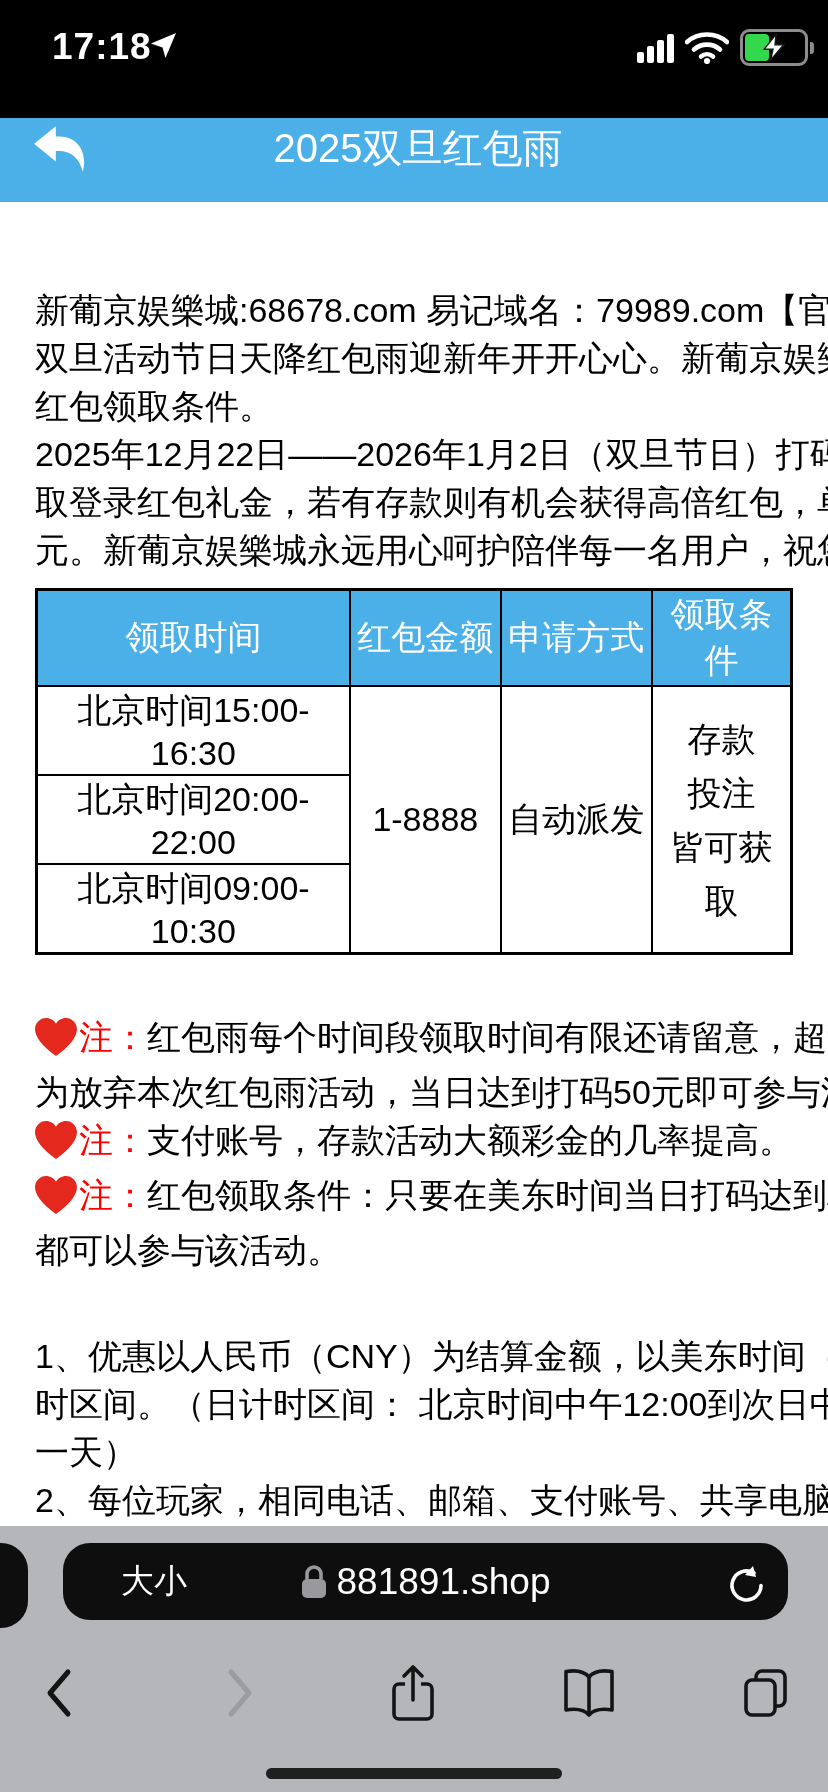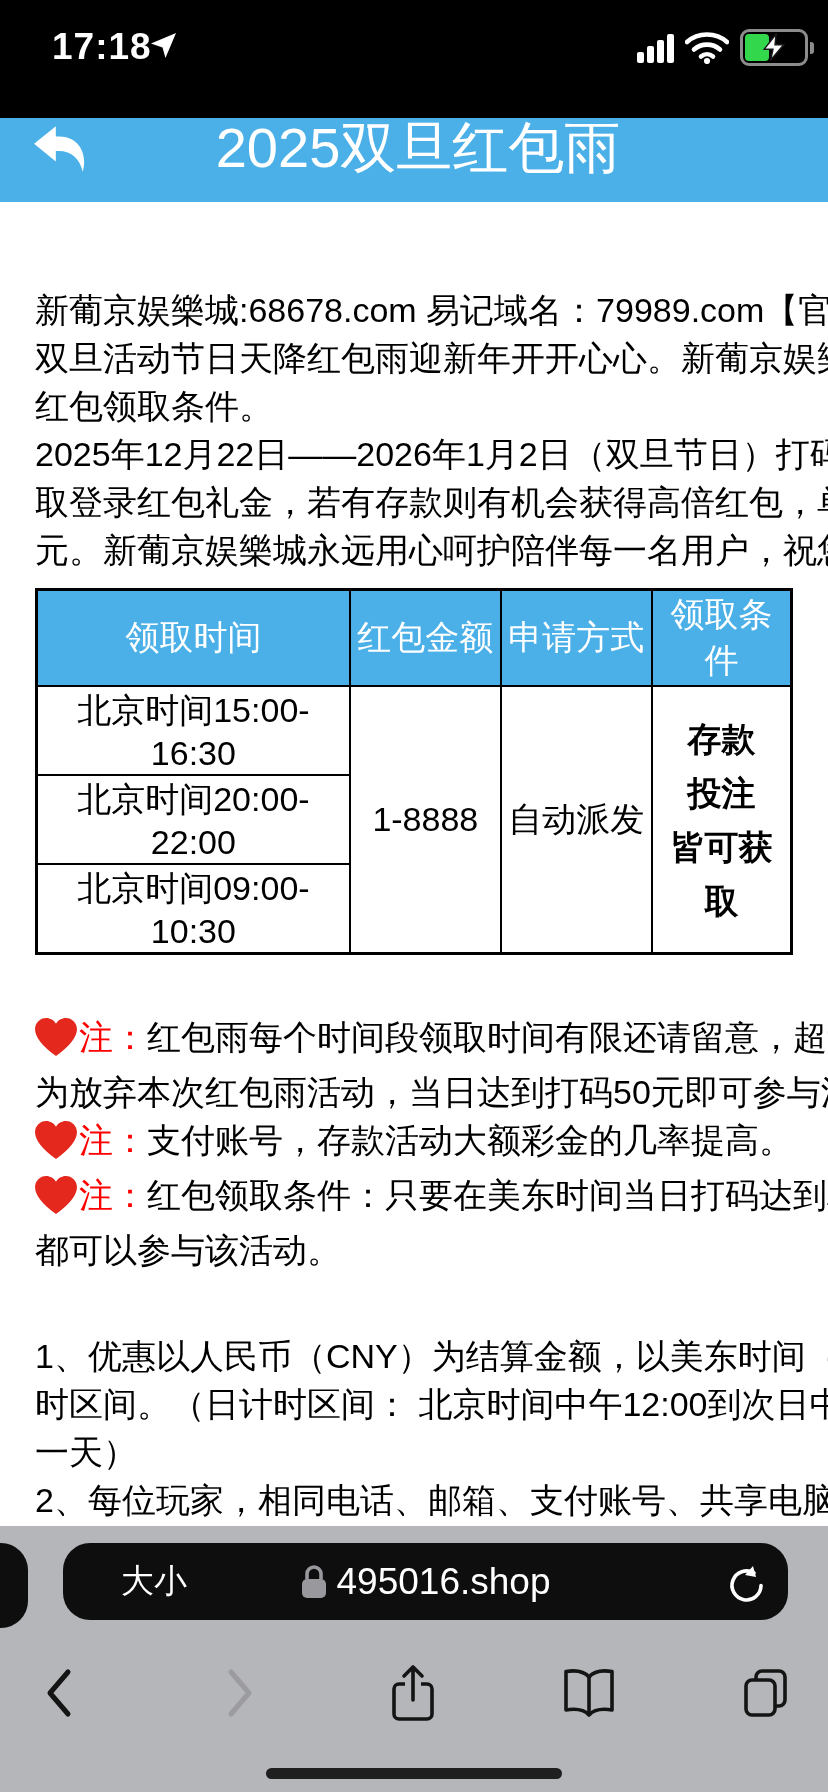--- a/index.html
+++ b/index.html
@@ -17,30 +17,30 @@
   .sig{display:flex;align-items:flex-end;gap:3px;height:30px;}
   .sig i{display:block;width:7px;background:#fff;border-radius:2px;}
   .battery{position:relative;width:62px;height:31px;border:3px solid rgba(255,255,255,.55);border-radius:9px;}
   .battery .fill{position:absolute;left:2px;top:2px;bottom:2px;width:24px;background:#32d74b;border-radius:4px;}
   .battery svg{position:absolute;left:17px;top:1px;}
   .bat-nub{width:4px;height:12px;background:rgba(255,255,255,.55);border-radius:0 3px 3px 0;margin-left:-9px;}
   
   .app-header{position:absolute;top:95px;left:0;width:100%;height:107px;background:#4bb0e8;z-index:29;}
   .back-btn{position:absolute;left:30px;top:26px;width:62px;height:56px;display:flex;align-items:center;justify-content:center;cursor:pointer;}
   .app-title{position:absolute;left:8px;right:0;top:0;height:107px;display:flex;align-items:center;justify-content:center;
-    color:#fff;font-size:56px;font-weight:400;}
+    color:#fff;font-size:40px;font-weight:400;}
   
   .content{position:absolute;top:202px;left:35px;right:35px;color:#000;}
   .line{white-space:nowrap;font-size:34px;line-height:48px;}
   .para1{margin-top:84px;}
   
   table.sched{border-collapse:collapse;width:100%;margin-top:14px;border:3px solid #000;table-layout:fixed;padding-left:44px;}
   table.sched th{background:#4bb0e8;color:#fff;font-weight:400;font-size:34px;height:60px;border:2px solid #000;text-align:center;}
   table.sched td{font-size:34px;border:2px solid #000;text-align:center;height:62px;color:#000;}
-  .cond div{line-height:54px;font-weight:bold;}
+  .cond div{line-height:54px;}
   
   .notes{margin-top:58px;}
   .note-line{white-space:nowrap;font-size:34px;line-height:48px;}
   .note-label{color:#ff0000;}
   .heart{display:inline-block;vertical-align:-7px;margin-right:2px;}
   
   .terms{margin-top:58px;}
   
   .toolbar{position:absolute;left:0;bottom:0;width:100%;height:266px;background:#b4b6b9;z-index:40;}
   .url-bar{position:absolute;left:63px;top:17px;width:701px;height:77px;background:#0e0e0e;border-radius:27px;
@@ -186,21 +186,21 @@
   <div class="toolbar">
     <div class="tab-peek"></div>
 
     <div class="url-bar">
       <span class="ts-btn">大小</span>
       <span class="url-center">
         <svg width="26" height="36" viewBox="0 0 26 36">
           <rect x="1" y="15" width="24" height="19" rx="5" fill="#98989d"></rect>
           <path d="M6 15 V10 a7 7 0 0 1 14 0 V15" stroke="#98989d" stroke-width="3.6" fill="none"></path>
         </svg>
-        <span class="url-text">495016.shop</span>
+        <span class="url-text">881891.shop</span>
       </span>
       <span class="reload">
         <svg width="42" height="42" viewBox="0 0 42 42">
           <path d="M31 8 a14.5 14.5 0 1 0 7 12.5" stroke="#fff" stroke-width="3.6" fill="none" stroke-linecap="round"></path>
           <path d="M30 1 l3 11 L22 10 Z" fill="#fff"></path>
         </svg>
       </span>
     </div>
 
     <div class="navrow">

